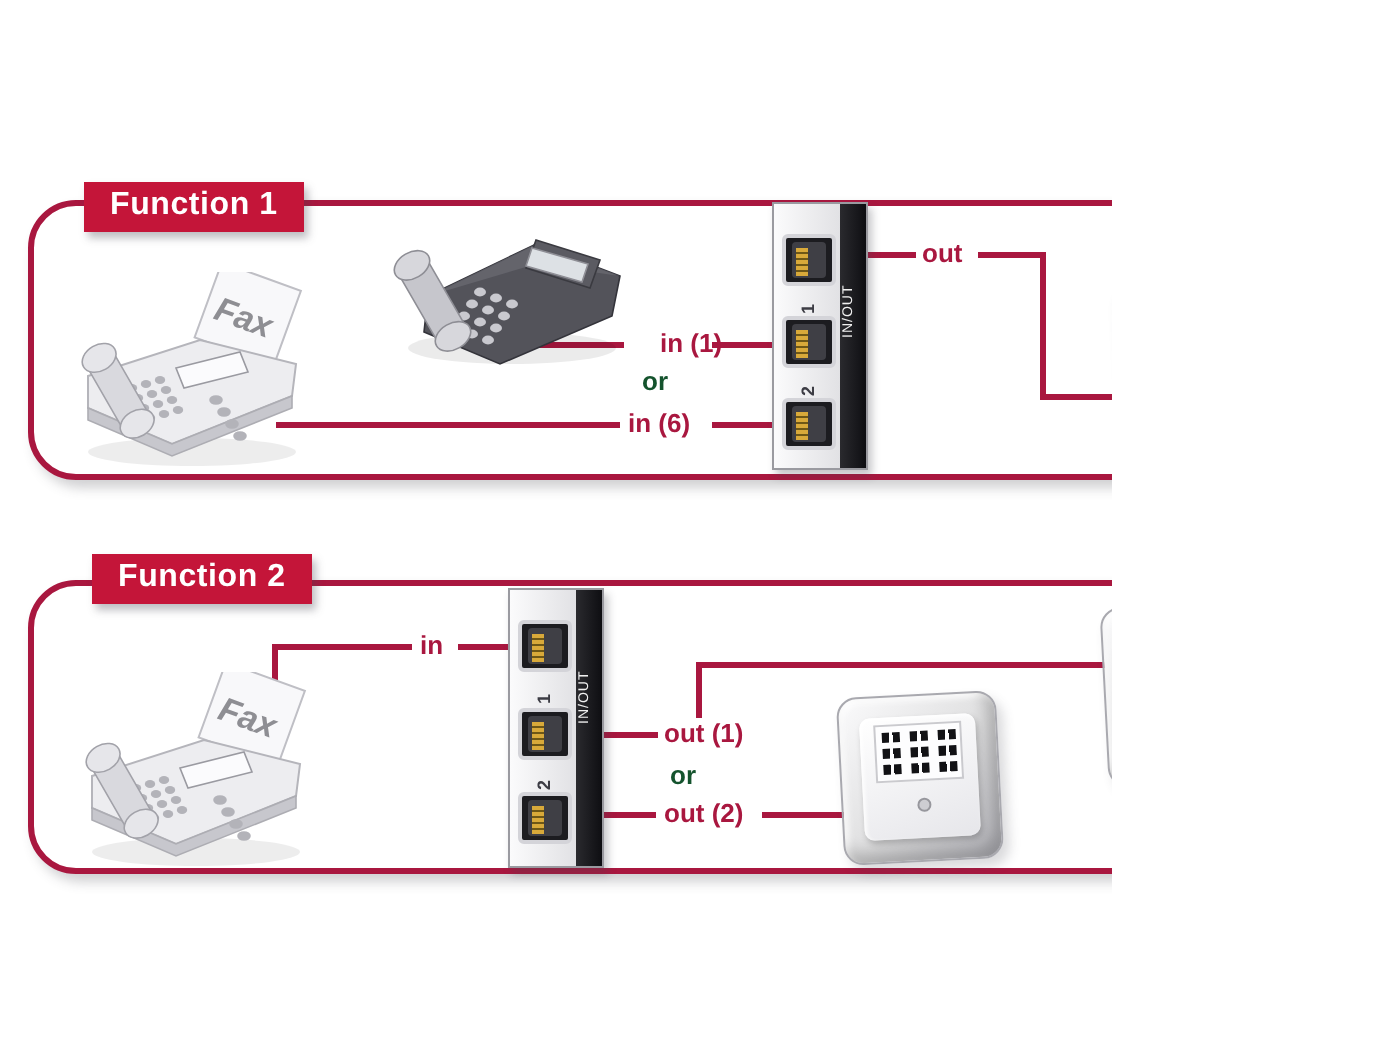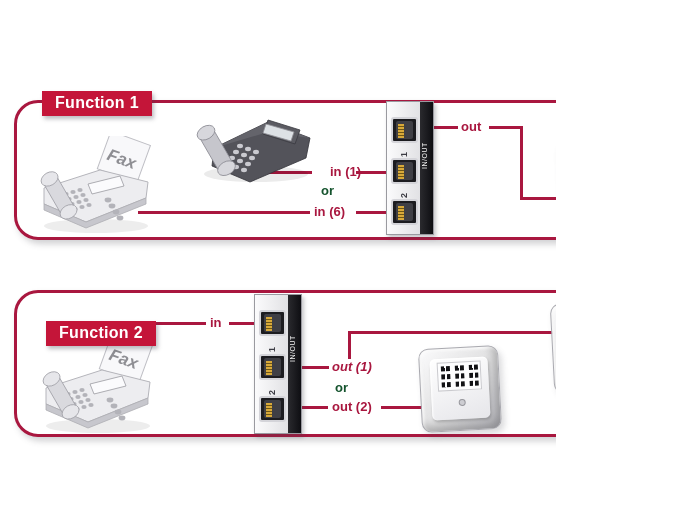--- a/index.html
+++ b/index.html
@@ -169,33 +169,33 @@
       <div class="ccol">
           <div class="cpair"></div>
           <div class="cpair"></div>
           <div class="cpair"></div>
         </div>
     </div>
     <div class="screw"></div>
   </div>
 
   <div class="panel p2"></div>
-  <div class="badge" style="left:46px;top:277px;margin-top:44px;">Function 2</div>
+  <div class="badge" style="left:46px;top:277px;">Function 2</div>
 
   <div class="line" style="left:136px;top:322px;width:3px;height:28px;"></div>
   <div class="line" style="left:136px;top:322px;width:70px;height:3px;"></div>
   <div class="line" style="left:229px;top:322px;width:27px;height:3px;"></div>
   <div class="line" style="left:299px;top:366px;width:30px;height:3px;"></div>
   <div class="line" style="left:348px;top:331px;width:3px;height:28px;"></div>
   <div class="line" style="left:348px;top:331px;width:208px;height:3px;"></div>
   <div class="line" style="left:299px;top:406px;width:29px;height:3px;"></div>
   <div class="line" style="left:381px;top:406px;width:42px;height:3px;"></div>
 
   <div class="lbl" style="left:210px;top:315px;">in</div>
-  <div class="lbl" style="left:332px;top:359px;font-style:italic;">out (1)</div>
+  <div class="lbl" style="left:332px;top:359px;">out (1)</div>
   <div class="lbl or" style="left:335px;top:380px;">or</div>
   <div class="lbl" style="left:332px;top:399px;">out (2)</div>
 
   <svg class="dev" style="left:38px;top:336px;" width="128" height="100" viewBox="0 0 128 100">
     <ellipse cx="60" cy="90" rx="52" ry="7" fill="#000000" opacity="0.07"></ellipse>
     <g transform="rotate(20 90 24)">
       <rect x="66" y="2" width="42" height="40" fill="#f8f8fa" stroke="#bfbfc5" stroke-width="1"></rect>
       <text x="71" y="30" font-size="17" font-weight="bold" font-style="italic" fill="#8e8e93">Fax</text>
     </g>
     <polygon points="8,52 64,34 112,46 110,62 50,86 8,68" fill="#ededf0" stroke="#b5b5bb" stroke-width="1"></polygon>

